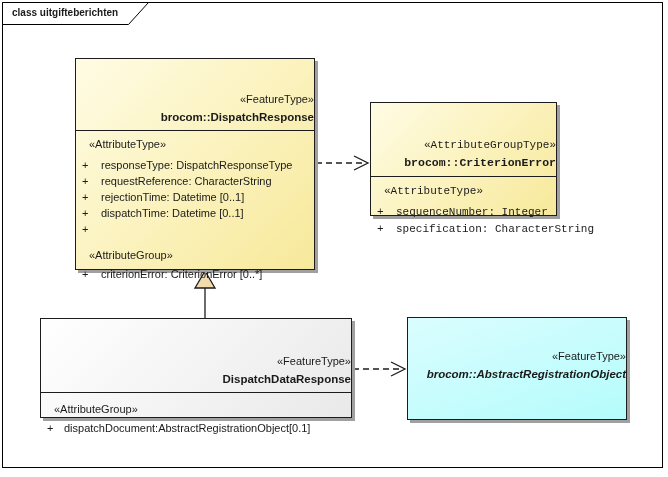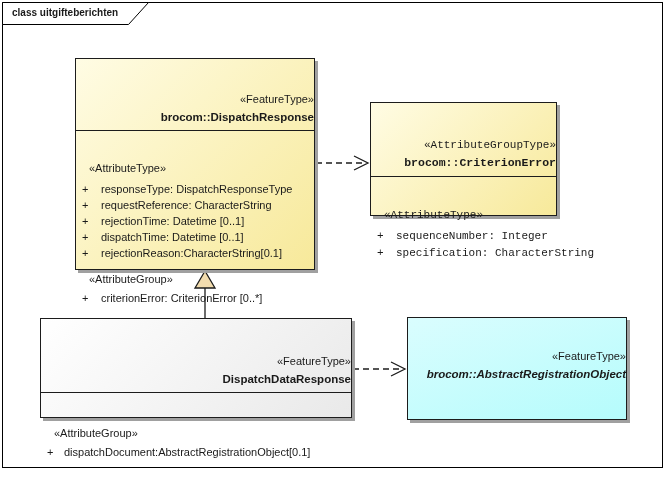--- a/index.html
+++ b/index.html
@@ -27,21 +27,21 @@
   .box-header{
     box-sizing:border-box;text-align:right;
     border-bottom:1.5px solid #1c1c1c;
     margin-top:24px;
   }
   .box-header.no-divider{border-bottom:none;}
   .stereotype{font-size:11px;line-height:16px;}
   .class-name{font-size:11.5px;font-weight:bold;line-height:20px;}
   .class-name.italic{font-style:italic;}
   .box-body{font-size:11px;}
-  .section-label{padding-left:13px;line-height:18px;margin-top:24px;}
+  .section-label{padding-left:13px;line-height:18px;}
   .attr-row{display:flex;padding-left:6px;white-space:nowrap;}
   .attr-row .vis{width:19px;flex:none;}
   .arrow-layer{position:absolute;left:0;top:0;pointer-events:none;}
 </style>
 </head>
 <body>
 
 <div class="canvas">
 
   <div class="frame"></div>
@@ -88,21 +88,20 @@
         <div class="attr-row" style="line-height:16px;">
           <span class="vis">+</span>
           <span>rejectionTime: Datetime [0..1]</span>
         </div>
         <div class="attr-row" style="line-height:16px;">
           <span class="vis">+</span>
           <span>dispatchTime: Datetime [0..1]</span>
         </div>
         <div class="attr-row" style="line-height:16px;">
           <span class="vis">+</span>
-          <span>rejectionReason:CharacterString[0.1]</span>
         </div>
       </div>
       <div class="section-label" style="margin-top:9px;">«AttributeGroup»</div>
       <div style="margin-top:2px;">
         <div class="attr-row" style="line-height:16px;">
           <span class="vis">+</span>
           <span>criterionError: CriterionError [0..*]</span>
         </div>
       </div>
     </div>

